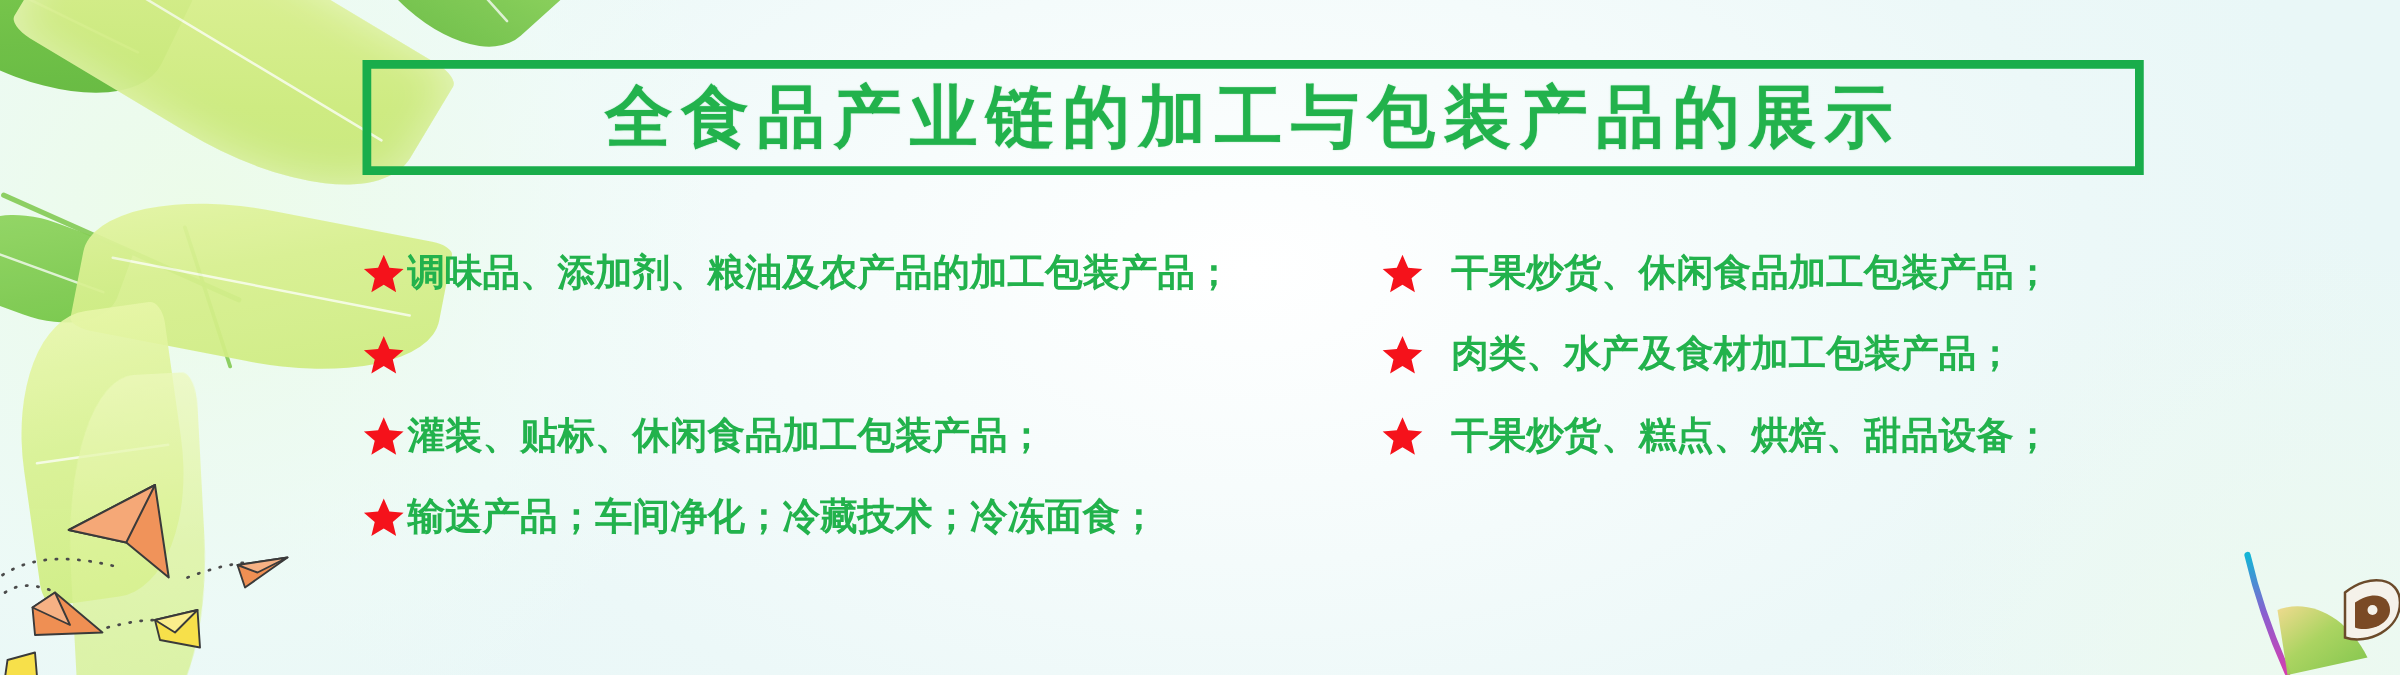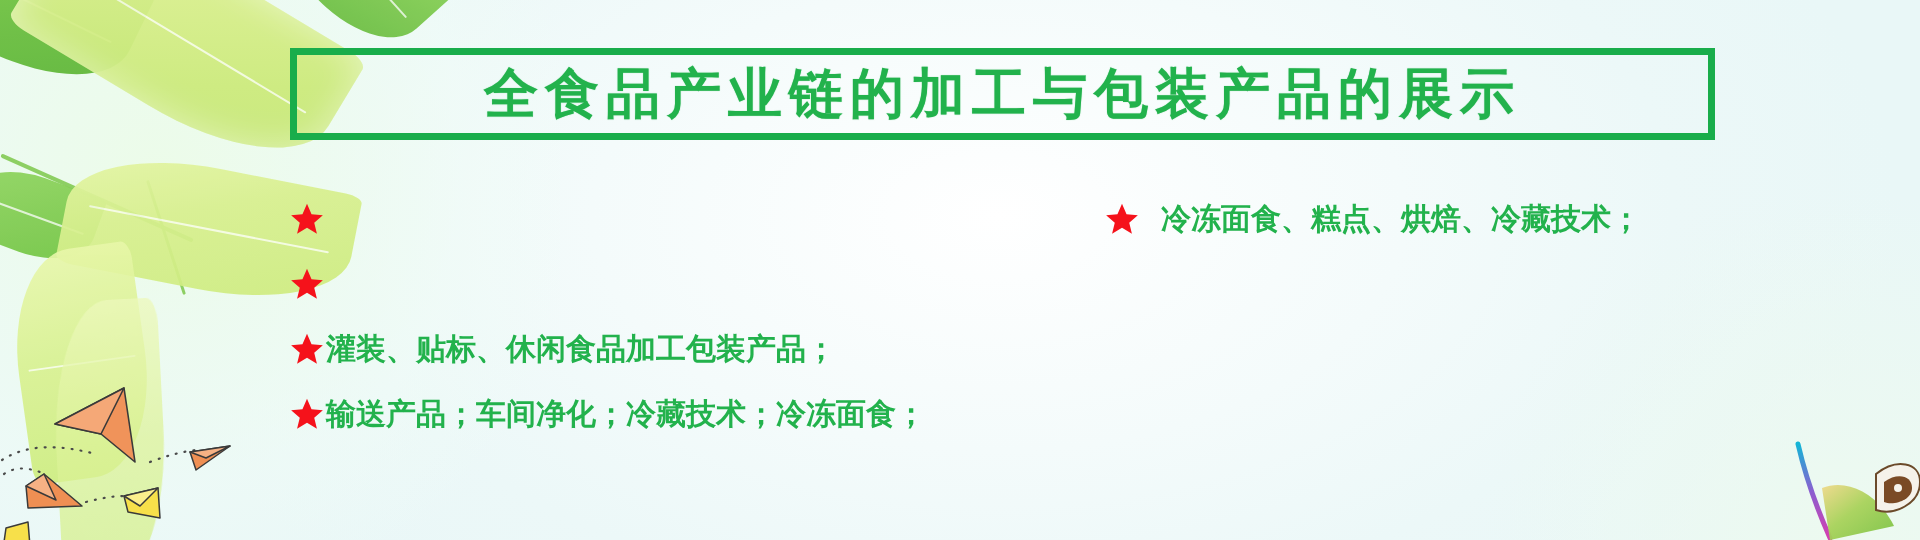--- a/index.html
+++ b/index.html
@@ -286,20 +286,21 @@
   </div>
 
   <div id="columns">
 
     <div class="col col-left">
 
       <div class="bullet-row">
         <svg class="star-icon" viewBox="0 0 24 24">
             <polygon points="12,1.2 15.2,8.6 23.2,9.3 17.1,14.6 19,22.4 12,18.2 5,22.4 6.9,14.6 0.8,9.3 8.8,8.6" fill="currentColor"></polygon>
           </svg>
+        <span class="bullet-text">调味品、添加剂、粮油及农产品的加工包装产品；</span>
       </div>
 
       <div class="bullet-row">
         <svg class="star-icon" viewBox="0 0 24 24">
             <polygon points="12,1.2 15.2,8.6 23.2,9.3 17.1,14.6 19,22.4 12,18.2 5,22.4 6.9,14.6 0.8,9.3 8.8,8.6" fill="currentColor"></polygon>
           </svg>
       </div>
 
       <div class="bullet-row">
         <svg class="star-icon" viewBox="0 0 24 24">
@@ -312,26 +313,38 @@
         <svg class="star-icon" viewBox="0 0 24 24">
             <polygon points="12,1.2 15.2,8.6 23.2,9.3 17.1,14.6 19,22.4 12,18.2 5,22.4 6.9,14.6 0.8,9.3 8.8,8.6" fill="currentColor"></polygon>
           </svg>
         <span class="bullet-text">输送产品；车间净化；冷藏技术；冷冻面食；</span>
       </div>
 
     </div>
 
     <div class="col col-right">
 
-
-
-      <div class="bullet-row">
-        <svg class="star-icon" viewBox="0 0 24 24">
-            <polygon points="12,1.2 15.2,8.6 23.2,9.3 17.1,14.6 19,22.4 12,18.2 5,22.4 6.9,14.6 0.8,9.3 8.8,8.6" fill="currentColor"></polygon>
-          </svg>
-        <span class="bullet-text">冷冻面食、糕点、烘焙、冷藏技术；</span>
+      <div class="bullet-row">
+        <svg class="star-icon" viewBox="0 0 24 24">
+            <polygon points="12,1.2 15.2,8.6 23.2,9.3 17.1,14.6 19,22.4 12,18.2 5,22.4 6.9,14.6 0.8,9.3 8.8,8.6" fill="currentColor"></polygon>
+          </svg>
+        <span class="bullet-text">干果炒货、休闲食品加工包装产品；</span>
+      </div>
+
+      <div class="bullet-row">
+        <svg class="star-icon" viewBox="0 0 24 24">
+            <polygon points="12,1.2 15.2,8.6 23.2,9.3 17.1,14.6 19,22.4 12,18.2 5,22.4 6.9,14.6 0.8,9.3 8.8,8.6" fill="currentColor"></polygon>
+          </svg>
+        <span class="bullet-text">肉类、水产及食材加工包装产品；</span>
+      </div>
+
+      <div class="bullet-row">
+        <svg class="star-icon" viewBox="0 0 24 24">
+            <polygon points="12,1.2 15.2,8.6 23.2,9.3 17.1,14.6 19,22.4 12,18.2 5,22.4 6.9,14.6 0.8,9.3 8.8,8.6" fill="currentColor"></polygon>
+          </svg>
+        <span class="bullet-text">干果炒货、糕点、烘焙、甜品设备；</span>
       </div>
 
     </div>
 
   </div>
 
 </div>
 
 </body></html>

